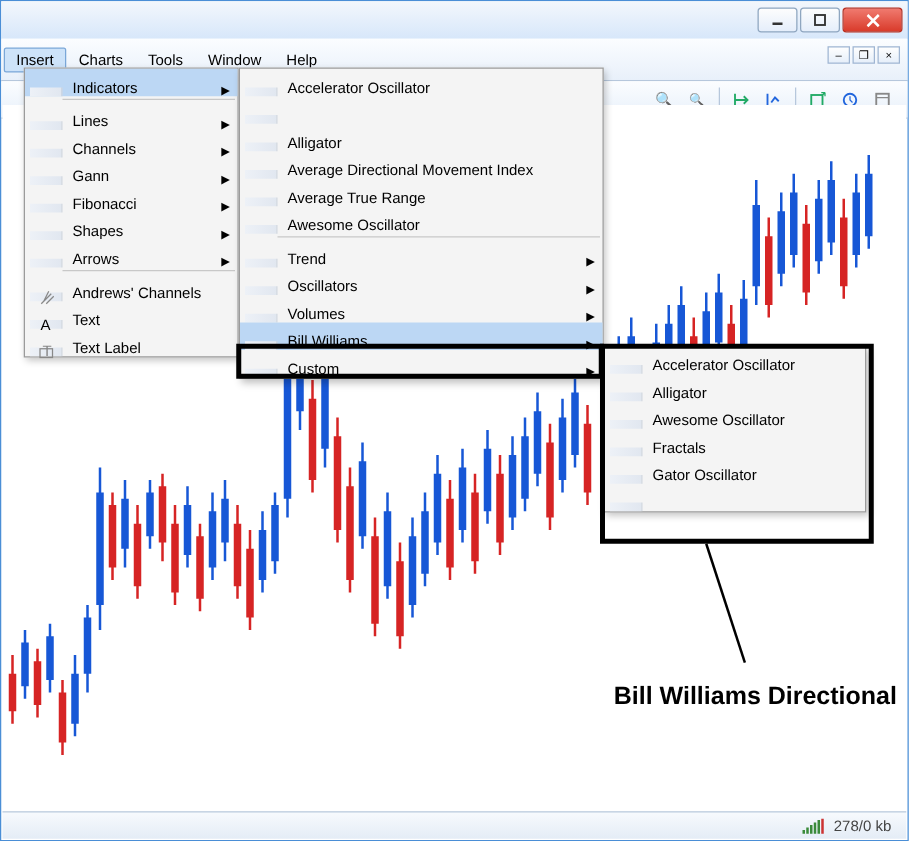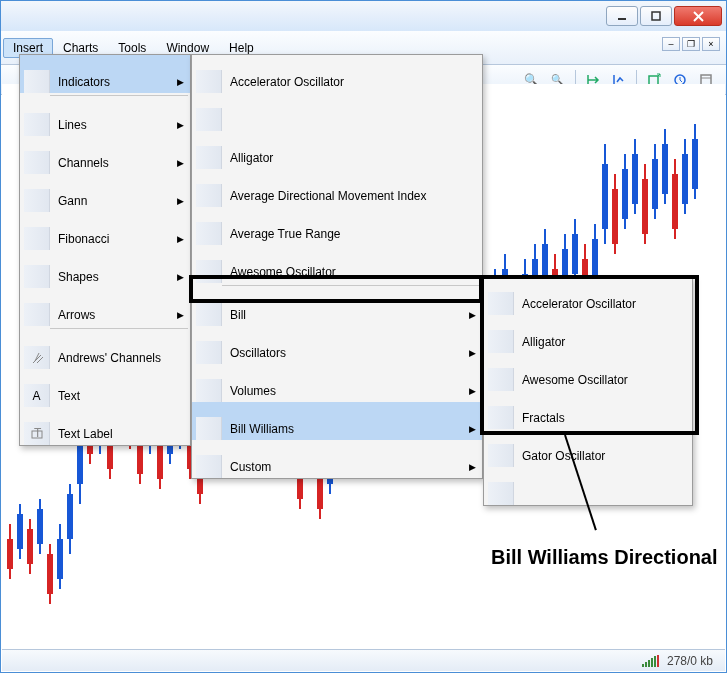--- a/index.html
+++ b/index.html
@@ -18,21 +18,21 @@
 .subwin { position: absolute; right: 6px; top: 36px; display: flex; gap: 2px; }
 .subwin .sbtn { width: 18px; height: 14px; border: 1px solid #9fb5d2; background: linear-gradient(#fefefe,#e6effa); display:flex;align-items:center;justify-content:center;font-size:9px;cursor:pointer;}
 
 .toolbar { height: 30px; background: linear-gradient(#fbfdff,#e8f0fa); border-bottom: 1px solid #b6c7dc; display: flex; align-items: center; padding: 0 4px 0 520px; gap: 4px; }
 .tbtn { width: 22px; height: 22px; display: flex; align-items: center; justify-content: center; border: 1px solid transparent; border-radius: 2px; cursor: pointer; }
 .tsep { width:1px; height:20px; background:#b6c7dc; margin:0 2px;}
 
 .chart { position: absolute; left: 1px; right: 1px; top: 83px; bottom: 28px; background: #fff; overflow: hidden; }
 
 .dropdown { position: absolute; background: #f4f4f4; border: 1px solid #9b9b9b; box-shadow: 2px 3px 6px rgba(0,0,0,.25); }
-.dropdown .row { display: flex; align-items: center; height: 38px; padding: 15px 18px 0 4px; cursor: pointer; position: relative; }
+.dropdown .row { display: flex; align-items: flex-end; height: 22px; padding: 15px 18px 0 4px; cursor: pointer; position: relative; }
 .dropdown .row.h { background: #bcd7f4; }
 .dropdown .iconcol { width: 26px; height: 100%; display:flex;align-items:center;justify-content:center; background: linear-gradient(to right,#edf1f7,#e1e7f0); border-right:1px solid #d0d6e0; }
 .dropdown .lbl { padding: 0 8px; white-space: nowrap; }
 .dropdown .arrow { position: absolute; right: 6px; font-size: 9px; }
 .dropdown hr { border: none; border-top: 1px solid #c8c8c8; margin: 2px 2px 2px 30px; }
 
 .dd1 { left: 18px; top: 53px; width: 172px; }
 .dd2 { left: 190px; top: 53px; width: 292px; }
 .dd3 { left: 482px; top: 275px; width: 210px; }
 
@@ -485,21 +485,21 @@
         <div class="iconcol"></div>
         <span class="lbl">Average True Range</span>
       </div>
       <div class="row">
         <div class="iconcol"></div>
         <span class="lbl">Awesome Oscillator</span>
       </div>
       <hr>
       <div class="row">
         <div class="iconcol"></div>
-        <span class="lbl">Bill</span>
+        <span class="lbl">Trend</span>
         <span class="arrow">▶</span>
       </div>
       <div class="row">
         <div class="iconcol"></div>
         <span class="lbl">Oscillators</span>
         <span class="arrow">▶</span>
       </div>
       <div class="row">
         <div class="iconcol"></div>
         <span class="lbl">Volumes</span>

